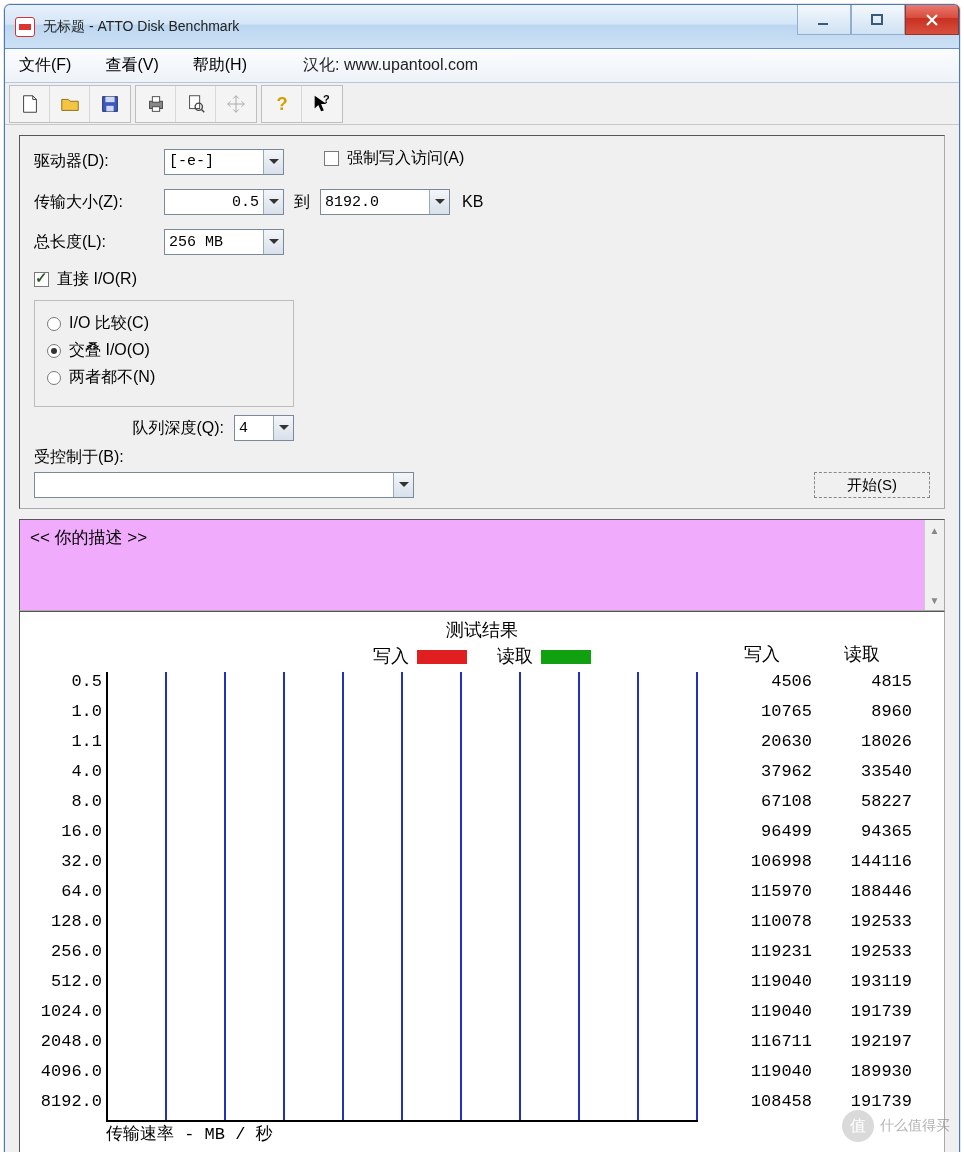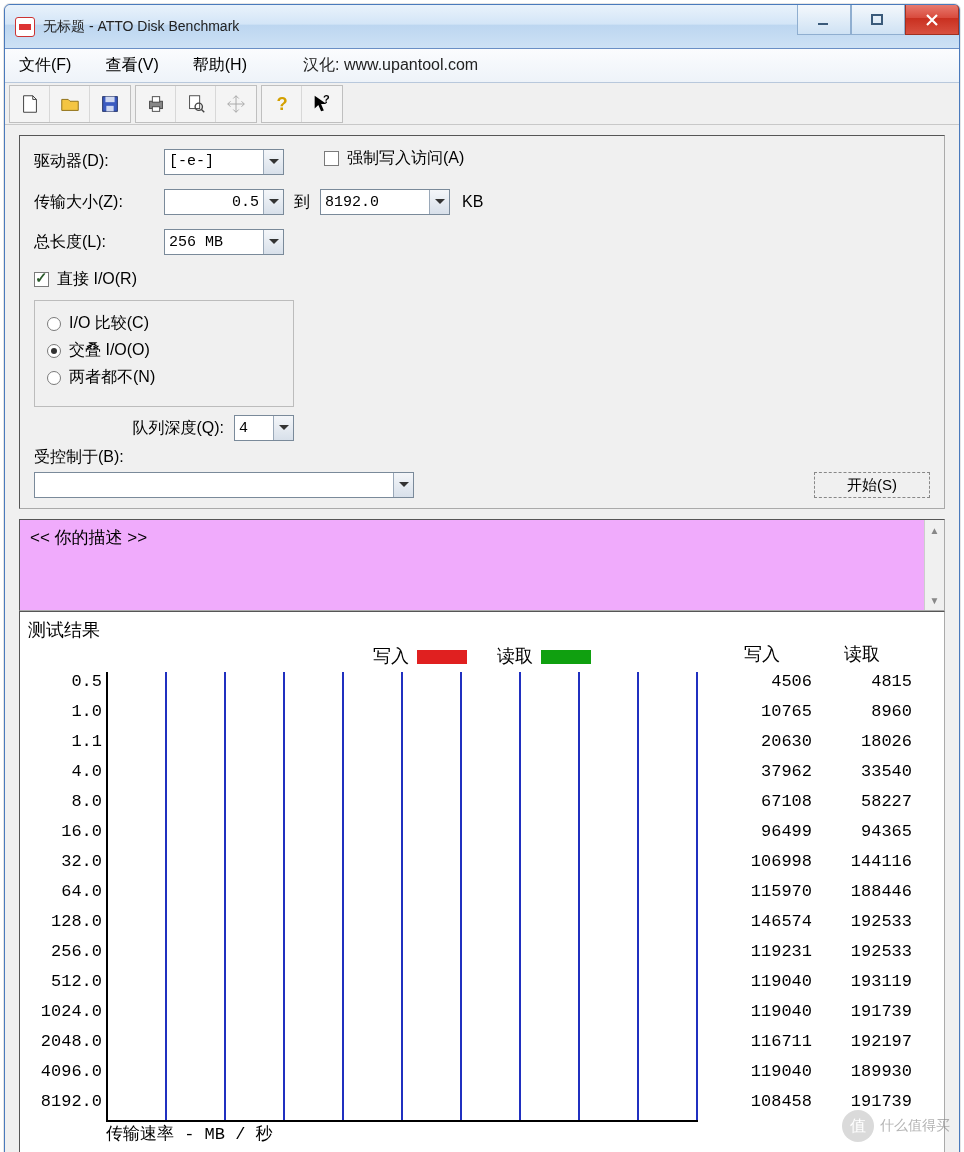--- a/index.html
+++ b/index.html
@@ -228,20 +228,21 @@
   }
   .descbox .scroll .sbtn { height: 20px; display:flex;align-items:center;justify-content:center;color:#888;font-size:10px;}
   
   .results {
     border: 1px inset #aaa;
     background: #fff;
     padding: 6px 8px 10px 8px;
     position: relative;
   }
   .results .caption {
+    text-align: center;
     font-size: 18px;
     margin-bottom: 2px;
     font-family: "SimSun", serif;
   }
   .legend {
     display: flex;
     justify-content: center;
     gap: 30px;
     font-size: 18px;
     font-family: "SimSun","Courier New", monospace;
@@ -615,21 +616,21 @@
           <div class="numcol" id="writecol">
               <div class="hdr">写入</div>
               <div>4506</div>
               <div>10765</div>
               <div>20630</div>
               <div>37962</div>
               <div>67108</div>
               <div>96499</div>
               <div>106998</div>
               <div>115970</div>
-              <div>146574</div>
+              <div>110078</div>
               <div>119231</div>
               <div>119040</div>
               <div>119040</div>
               <div>116711</div>
               <div>119040</div>
               <div>108458</div>
             </div>
           <div class="numcol" id="readcol">
               <div class="hdr">读取</div>
               <div>4815</div>

